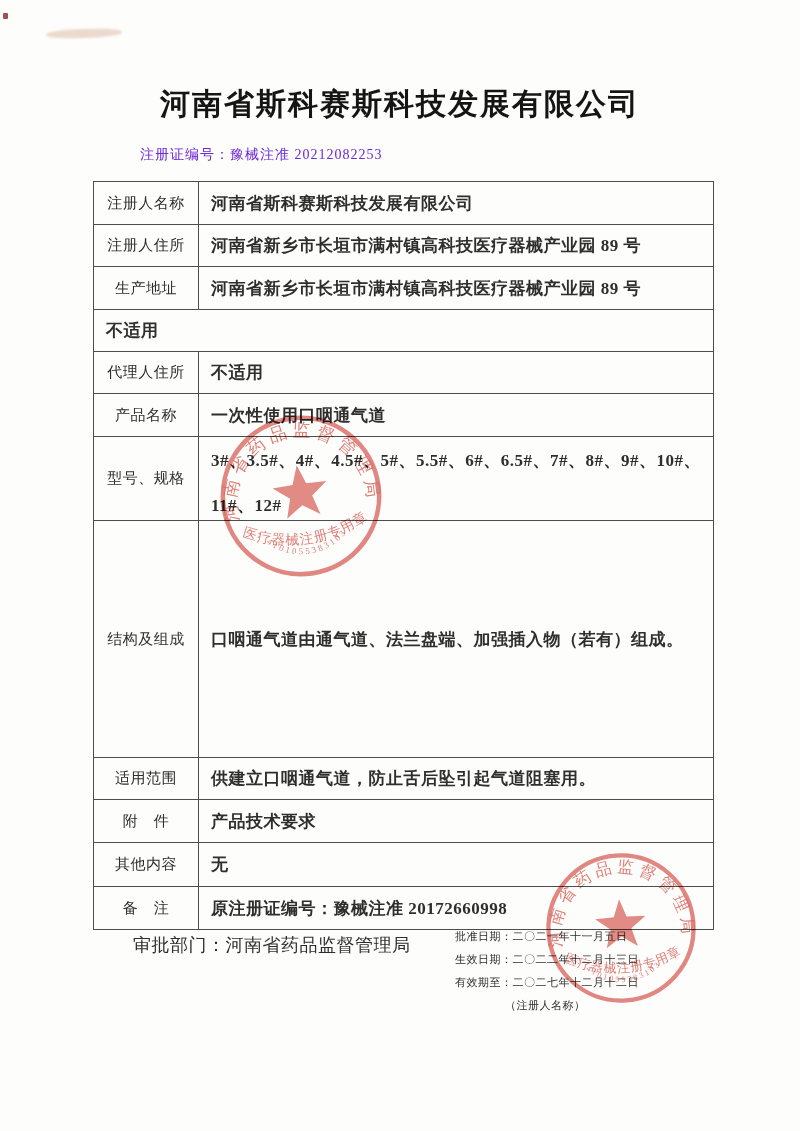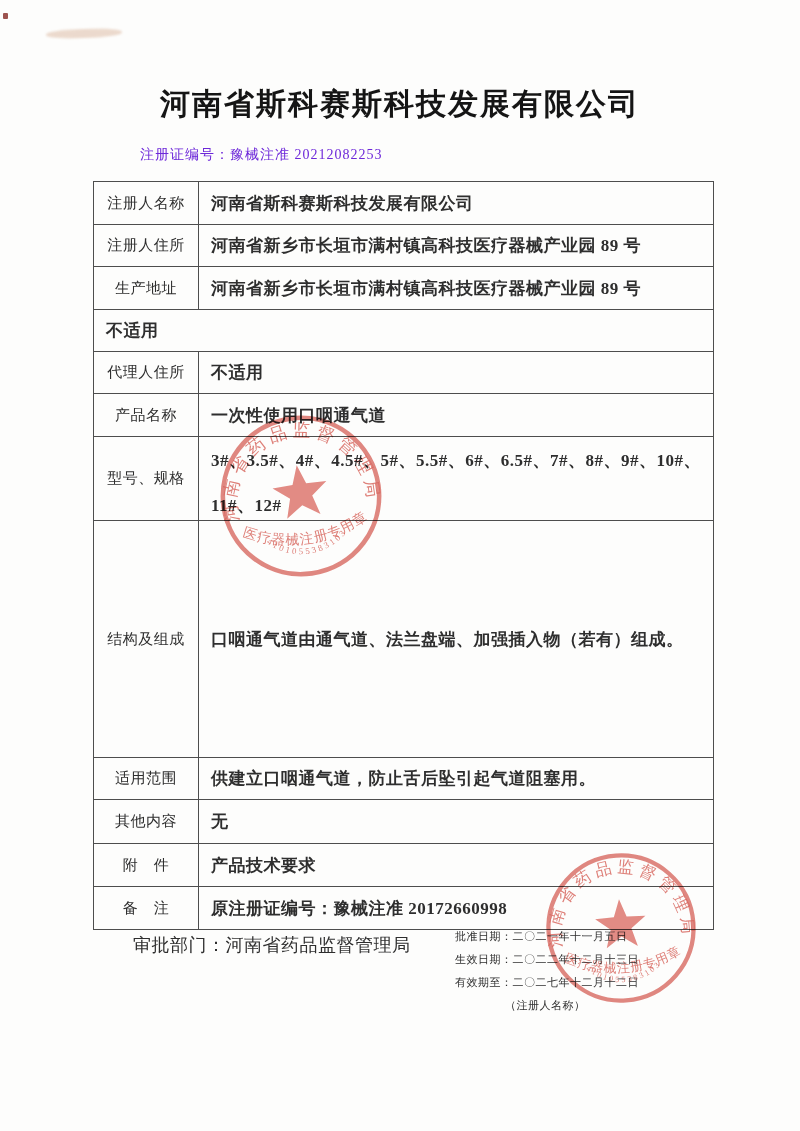--- a/index.html
+++ b/index.html
@@ -89,27 +89,27 @@
       </div>
     </div>
     <div class="trow" style="height:237px">
       <div class="tlabel">结构及组成</div>
       <div class="tvalue">口咽通气道由通气道、法兰盘端、加强插入物（若有）组成。</div>
     </div>
     <div class="trow" style="height:42px">
       <div class="tlabel">适用范围</div>
       <div class="tvalue">供建立口咽通气道，防止舌后坠引起气道阻塞用。</div>
     </div>
+    <div class="trow" style="height:43px">
+      <div class="tlabel">附　件</div>
+      <div class="tvalue">产品技术要求</div>
+    </div>
     <div class="trow" style="height:44px">
       <div class="tlabel">其他内容</div>
       <div class="tvalue">无</div>
-    </div>
-    <div class="trow" style="height:43px">
-      <div class="tlabel">附　件</div>
-      <div class="tvalue">产品技术要求</div>
     </div>
     <div class="trow" style="height:42px">
       <div class="tlabel">备　注</div>
       <div class="tvalue">原注册证编号：豫械注准 20172660998</div>
     </div>
   </div>
 
   <div class="dept">审批部门：河南省药品监督管理局</div>
 
   <div class="dates">

